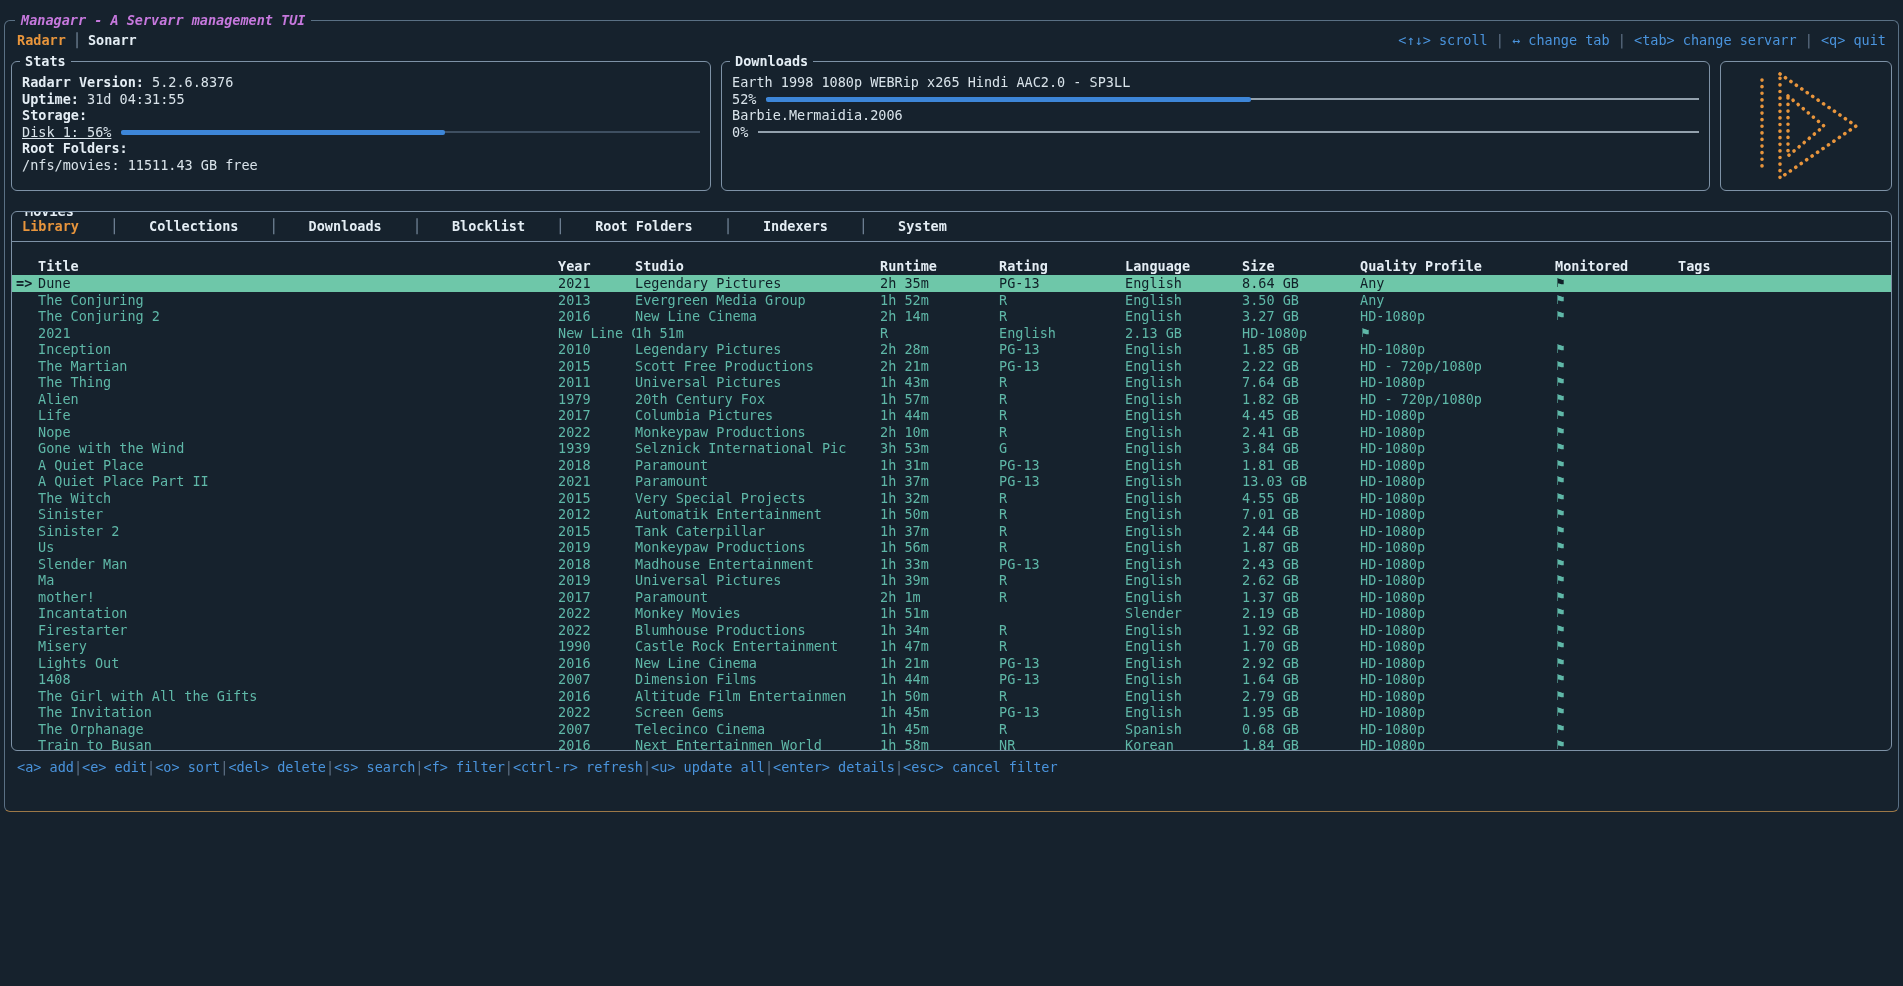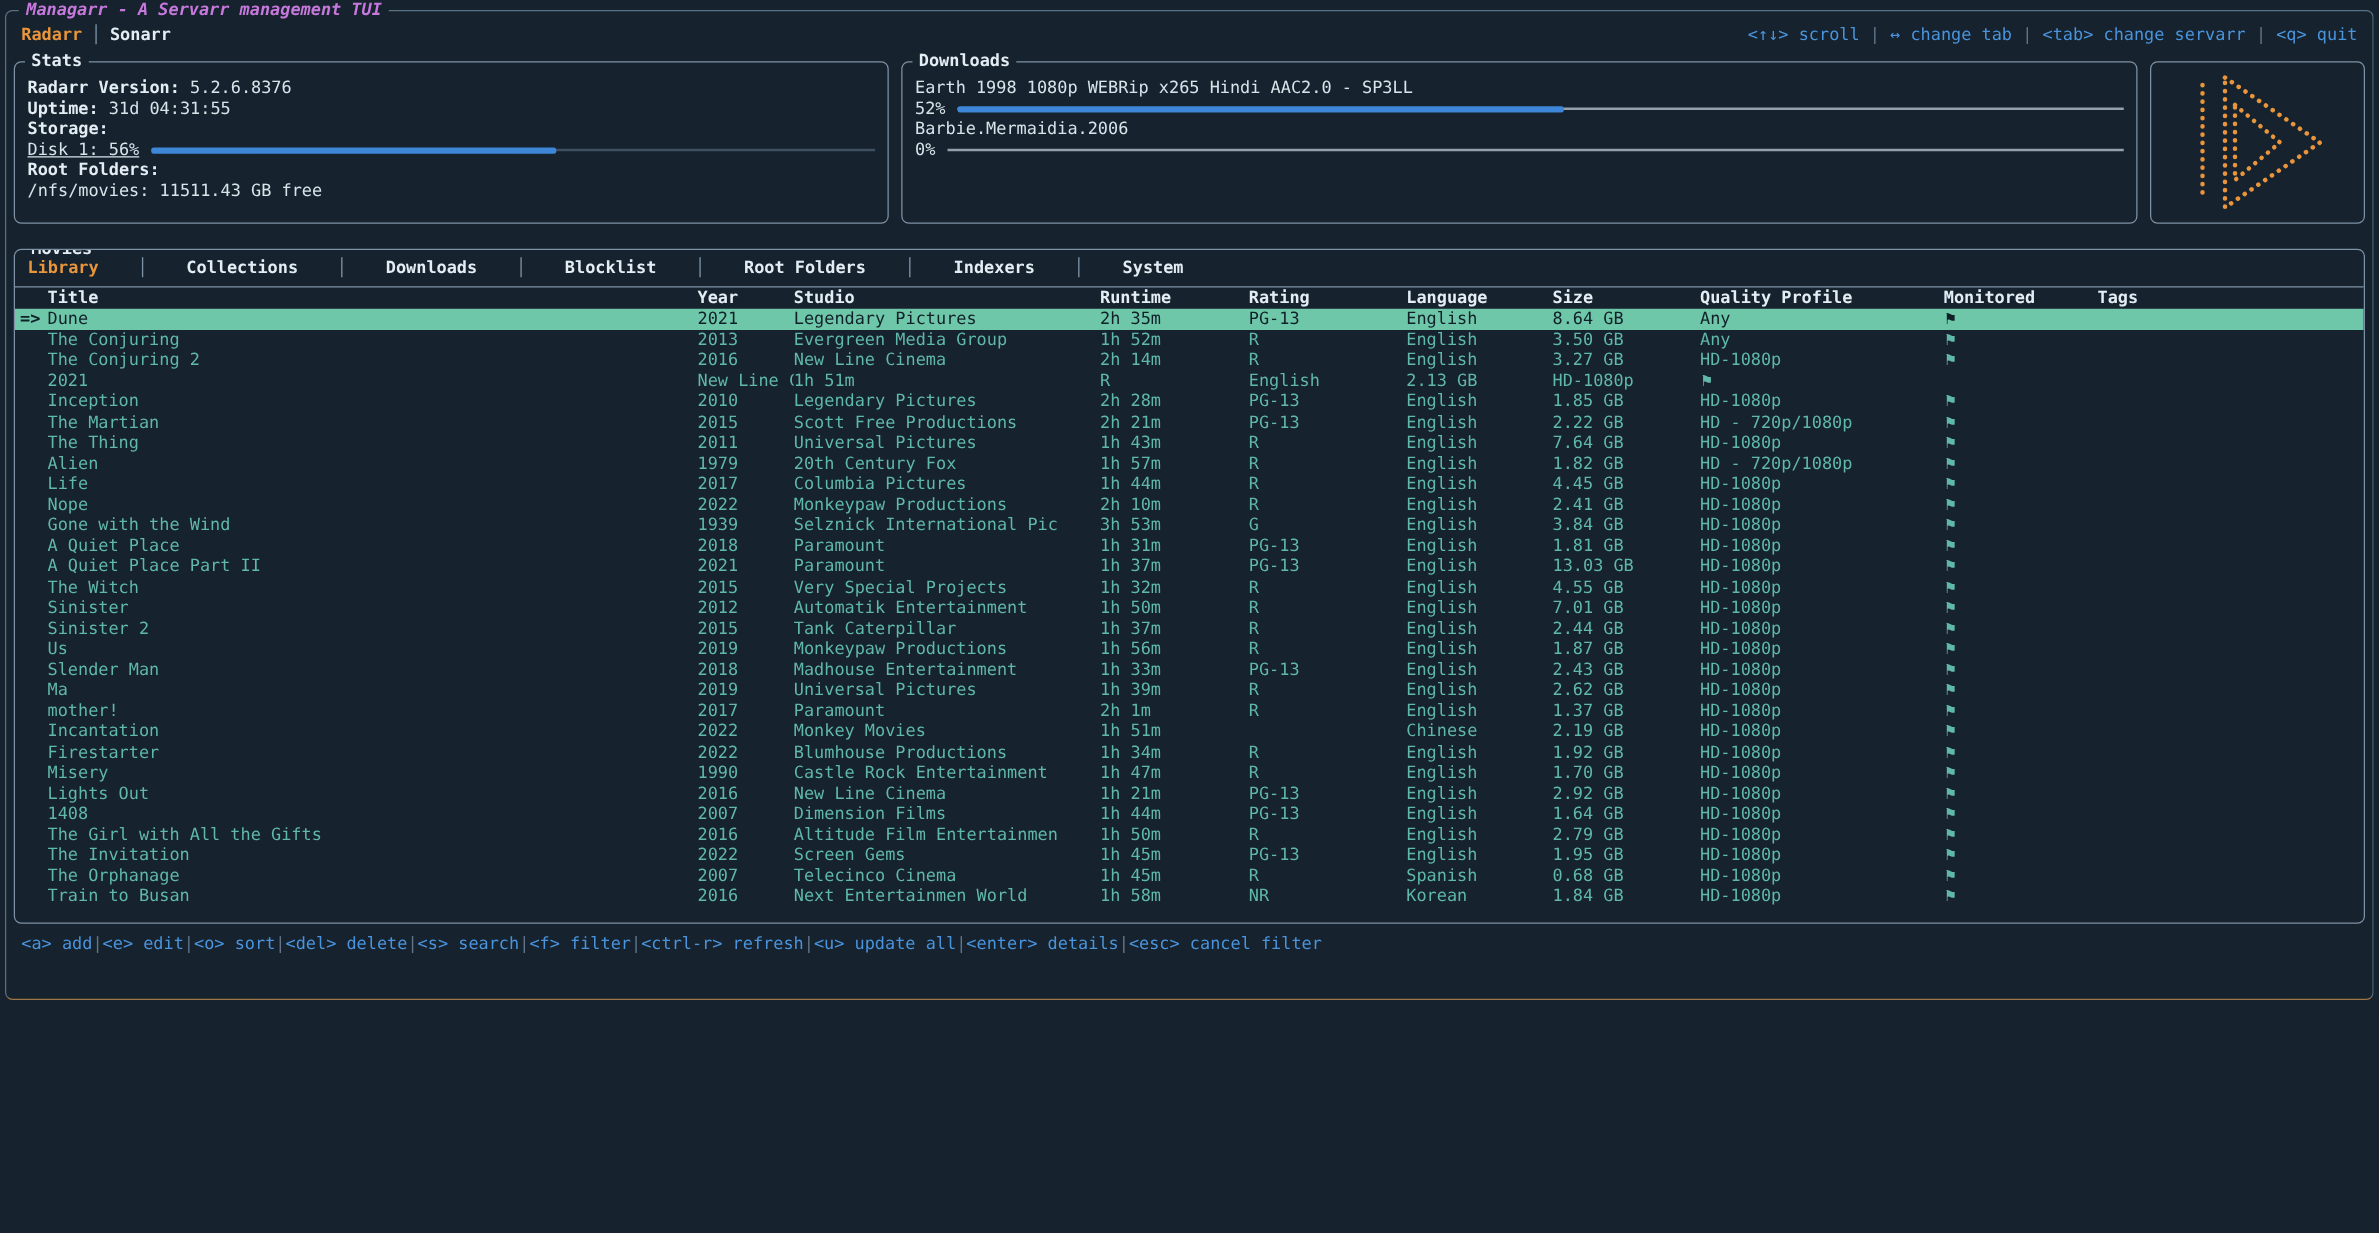--- a/index.html
+++ b/index.html
@@ -10,21 +10,21 @@
     --gauge-fill:#3d86d8; --gauge-track-dark:#3e4f61; --gauge-track-light:#93a1ad;
     --table-cols:26px 520px 77px 245px 119px 126px 117px 118px 195px 123px 1fr;
   }
   html,body{ width:1903px; height:986px; }
   body{
     background:var(--bg); color:var(--text); position:relative; overflow:hidden;
     font-family:"DejaVu Sans Mono","Liberation Mono",monospace;
     font-size:13.5px; line-height:16.5px;
   }
   .app-frame{
-    position:absolute; left:4px; top:8px; width:1895px; height:792px;
+    position:absolute; left:4px; top:20px; width:1895px; height:792px;
     border:1px solid var(--frame-border); border-bottom-color:#9c7847; border-radius:6px;
     padding-top:6px;
   }
   .app-title{
     position:absolute; top:-9px; left:10px; background:var(--bg); padding:0 6px;
     color:var(--title-magenta); font-style:italic; font-weight:bold;
   }
   .topbar{ display:flex; justify-content:space-between; align-items:center; height:26px; padding:0 12px; }
   .stab{ font-weight:bold; color:#e4edf4; padding:0 7px; cursor:default; }
   .stab:first-child{ padding-left:0; }
@@ -57,21 +57,21 @@
   .dl-pct{ flex:0 0 auto; }
 
   .movies-panel{ margin:20px 6px 0; height:540px; overflow:hidden; }
   .movies-tabs{ display:flex; align-items:center; height:30px; border-bottom:1px solid var(--panel-border); padding:0 8px;gap:24px; }
   .mtab{ color:#e4edf4; font-weight:bold; padding:0 7px; cursor:default; }
   .mtab:first-child{ padding-left:2px; }
   .mtab.active{ color:var(--accent-orange); }
 
   .table-header{
     display:grid; grid-template-columns:var(--table-cols);
-    font-weight:bold; color:#e4edf4; height:17px; margin-top:0;
+    font-weight:bold; color:#e4edf4; height:17px; margin-top:16px;
   }
   .movie-row{ display:grid; grid-template-columns:var(--table-cols); height:16.5px; color:var(--row-teal); }
   .movie-row.selected{ background:var(--selection-bg); color:var(--selection-text); }
   .cell{ white-space:nowrap; overflow:hidden; padding-right:6px; }
   .cell.gutter{ padding-left:4px; padding-right:0; font-weight:bold; }
   .cell.flag{ font-family:"DejaVu Sans","Liberation Sans",sans-serif; font-size:12px; }
 
   .help-bar{ display:flex; align-items:center; height:24px; padding:0 12px; margin-top:4px; white-space:nowrap; }
 </style>
 </head>
@@ -440,21 +440,21 @@
     <span class="cell flag">⚑</span>
     <span class="cell"></span>
   </div>
         <div class="movie-row">
     <span class="cell gutter"></span>
     <span class="cell">Incantation</span>
     <span class="cell">2022</span>
     <span class="cell">Monkey Movies</span>
     <span class="cell">1h 51m</span>
     <span class="cell"></span>
-    <span class="cell">Chinese</span>
+    <span class="cell">Slender</span>
     <span class="cell">2.19 GB</span>
     <span class="cell">HD-1080p</span>
     <span class="cell flag">⚑</span>
     <span class="cell"></span>
   </div>
         <div class="movie-row">
     <span class="cell gutter"></span>
     <span class="cell">Firestarter</span>
     <span class="cell">2022</span>
     <span class="cell">Blumhouse Productions</span>

